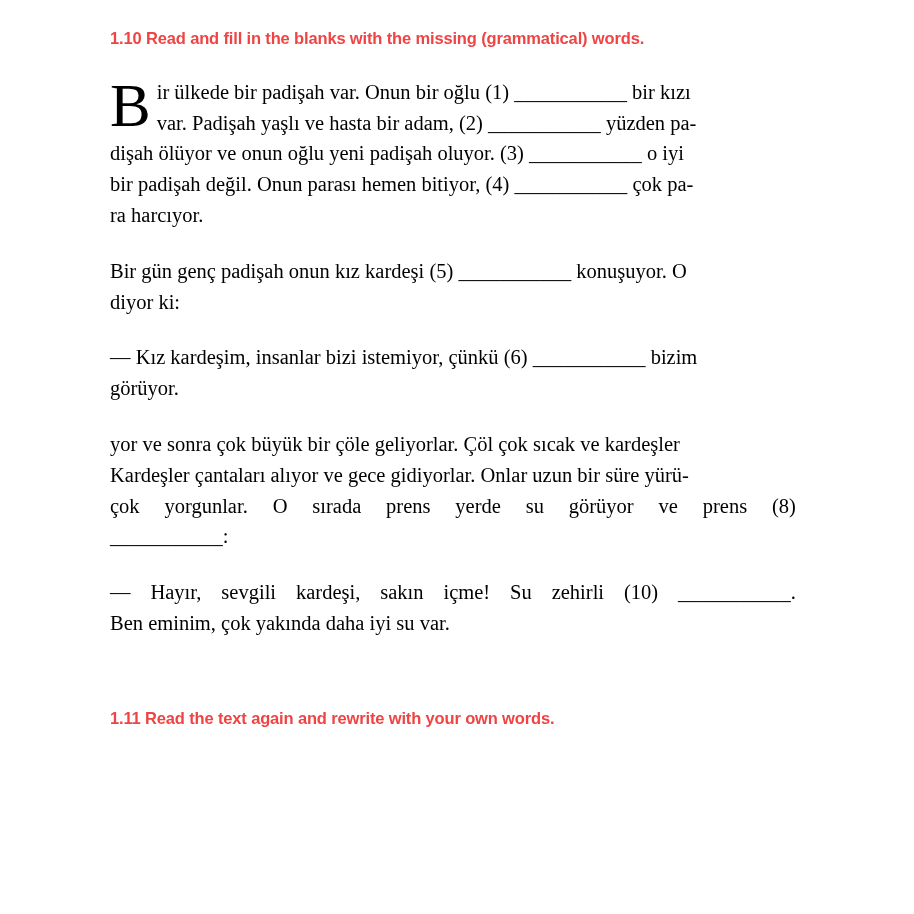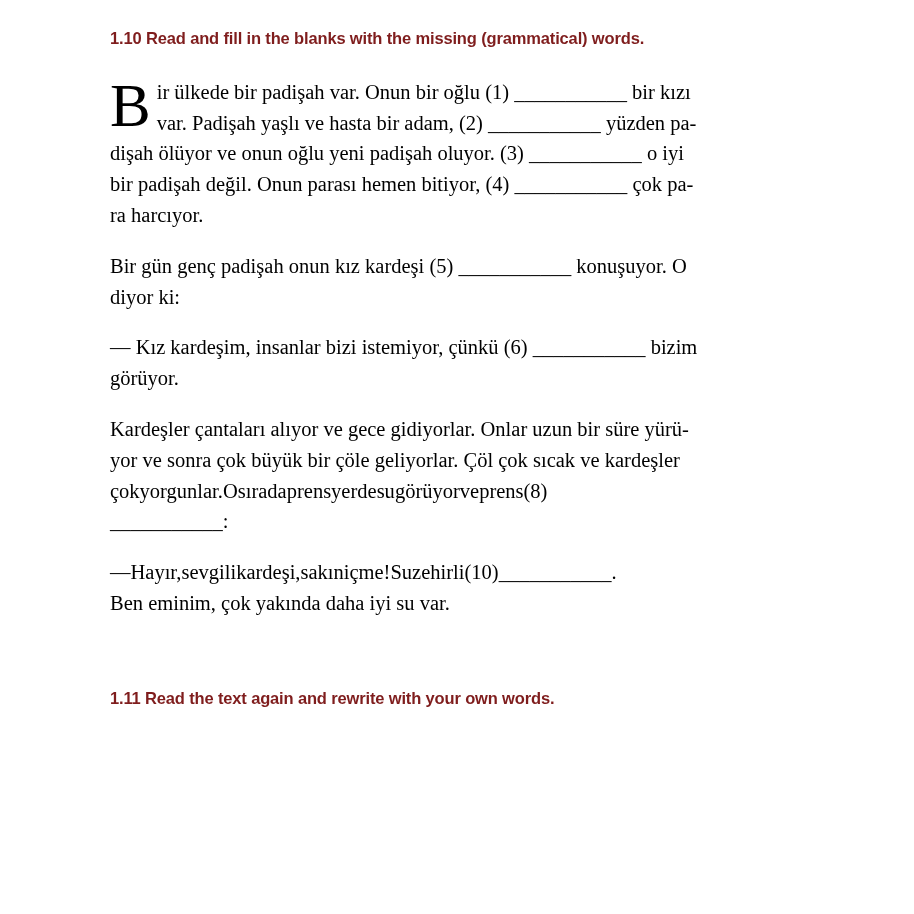--- a/index.html
+++ b/index.html
@@ -26,38 +26,38 @@
     left: 110px;
     top: 0;
     width: 686px;
   }
 
   
   .heading {
     font-family: "Liberation Sans Narrow", "Liberation Sans", "DejaVu Sans", sans-serif;
     font-weight: bold;
     font-size: 16.5px;
-    color: #7f1d1d;
+    color: #ef4444;
     letter-spacing: -0.15px;
     line-height: 1.2;
     white-space: nowrap;
   }
   .heading-top { margin-top: 29px; }
   .heading-bottom { margin-top: 8px; }
 
   
   .para {
     font-size: 20.5px;
     line-height: 30.8px;
     text-align: justify;
     text-justify: inter-word;
     margin: 0;
     hyphens: manual;
   }
-  .para + .para { margin-top: 20px; }
+  .para + .para { margin-top: 25px; }
 
   
   .dropcap-para {
     margin-top: 28px;
   }
   .dropcap {
     float: left;
     font-size: 61px;
     line-height: 53px;
     padding-right: 6px;
@@ -72,20 +72,21 @@
   }
 
   .gap-before-last-heading {
     height: 62px;
   }
 
   .line { display: block; }
   
   .jline {
     display: flex;
+    justify-content: space-between;
     width: 100%;
   }
   .jline > span { white-space: pre; }
 </style>
 </head>
 <body>
 
 <div class="page">
   <div class="content">
 
@@ -99,22 +100,22 @@
         <div class="line"><span>Bir gün genç padişah onun kız kardeşi (5) </span><span class="blank">___________</span><span> konuşuyor. O</span></div>
         <div class="line"><span>diyor ki:</span></div>
       </div>
 
     <div class="para" id="p3">
         <div class="line"><span>— Kız kardeşim, insanlar bizi istemiyor, çünkü (6) </span><span class="blank">___________</span><span> bizim</span></div>
         <div class="line"><span>görüyor.</span></div>
       </div>
 
     <div class="para" id="p4">
+        <div class="line"><span>yor ve sonra çok büyük bir çöle geliyorlar. Çöl çok sıcak ve kardeşler</span></div>
         <div class="line"><span>Kardeşler çantaları alıyor ve gece gidiyorlar. Onlar uzun bir süre yürü-</span></div>
-        <div class="line"><span>yor ve sonra çok büyük bir çöle geliyorlar. Çöl çok sıcak ve kardeşler</span></div>
         <div class="jline">
           <span>çok</span>
           <span>yorgunlar.</span>
           <span>O</span>
           <span>sırada</span>
           <span>prens</span>
           <span>yerde</span>
           <span>su</span>
           <span>görüyor</span>
           <span>ve</span>

